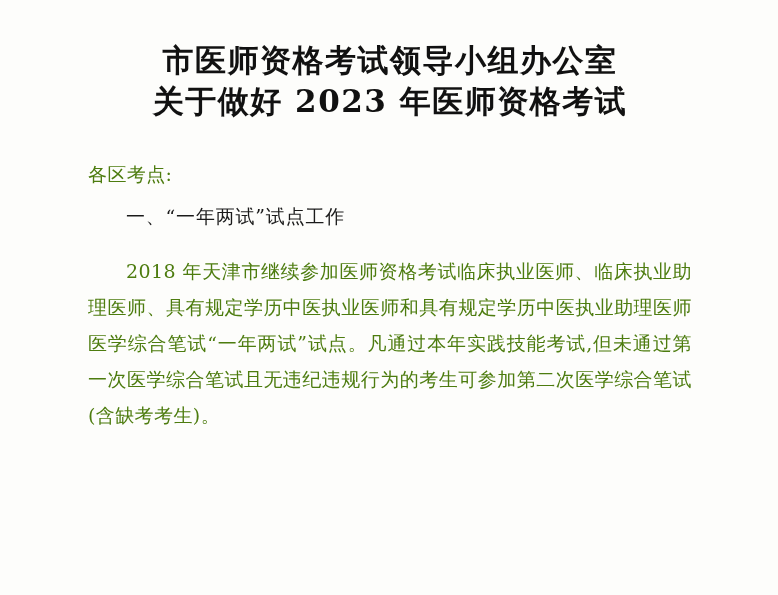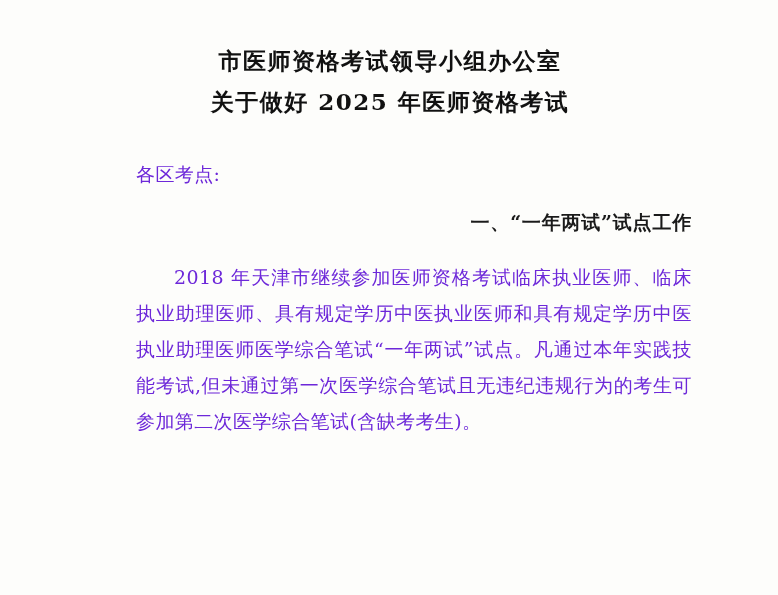--- a/index.html
+++ b/index.html
@@ -28,65 +28,63 @@
     top: 0;
     width: 604px;
   }
   .title-block {
     margin-top: 40px;
     text-align: center;
   }
   .title-line {
     font-family: "DejaVu Serif", "Liberation Serif", serif;
     font-weight: bold;
-    font-size: 23px;
+    font-size: 31px;
     line-height: 41px;
     letter-spacing: 1.5px;
     color: #111;
     white-space: nowrap;
   }
   .para-block {
     margin-top: 34px;
   }
   .para {
     font-size: 19px;
     line-height: 36px;
     text-align: justify;
     text-justify: inter-ideograph;
     letter-spacing: 0.4px;
-    color: #6d28d9;
-    margin-left: 48px;
+    color: #4d7c0f;
   }
   .salutation {
     text-indent: 0;
     margin-bottom: 2px;
   }
   .indent {
     text-indent: 38px;
   }
   .section-heading {
-    font-weight: bold;
+    font-weight: normal;
     text-indent: 38px;
     font-size: 19px;
     line-height: 36px;
-    margin-top: 6px;
+    margin-top: 0;
     letter-spacing: 0.8px;
-    text-align: right;
   }
   .spacer-sm { height: 4px; }
 </style>
 </head>
 <body>
 
 <div class="page">
   <div class="doc-body">
 
     <div class="title-block">
       <div class="title-line">市医师资格考试领导小组办公室</div>
-      <div class="title-line">关于做好 2025 年医师资格考试</div>
+      <div class="title-line">关于做好 2023 年医师资格考试</div>
     </div>
 
     <div class="para-block">
       <p class="para salutation">各区考点:</p>
       <div class="spacer-sm"></div>
       <p class="section-heading">一、“一年两试”试点工作</p>
       <p class="para indent">2018 年天津市继续参加医师资格考试临床执业医师、临床执业助理医师、具有规定学历中医执业医师和具有规定学历中医执业助理医师医学综合笔试“一年两试”试点。凡通过本年实践技能考试,但未通过第一次医学综合笔试且无违纪违规行为的考生可参加第二次医学综合笔试(含缺考考生)。</p>
     </div>
 
   </div>

